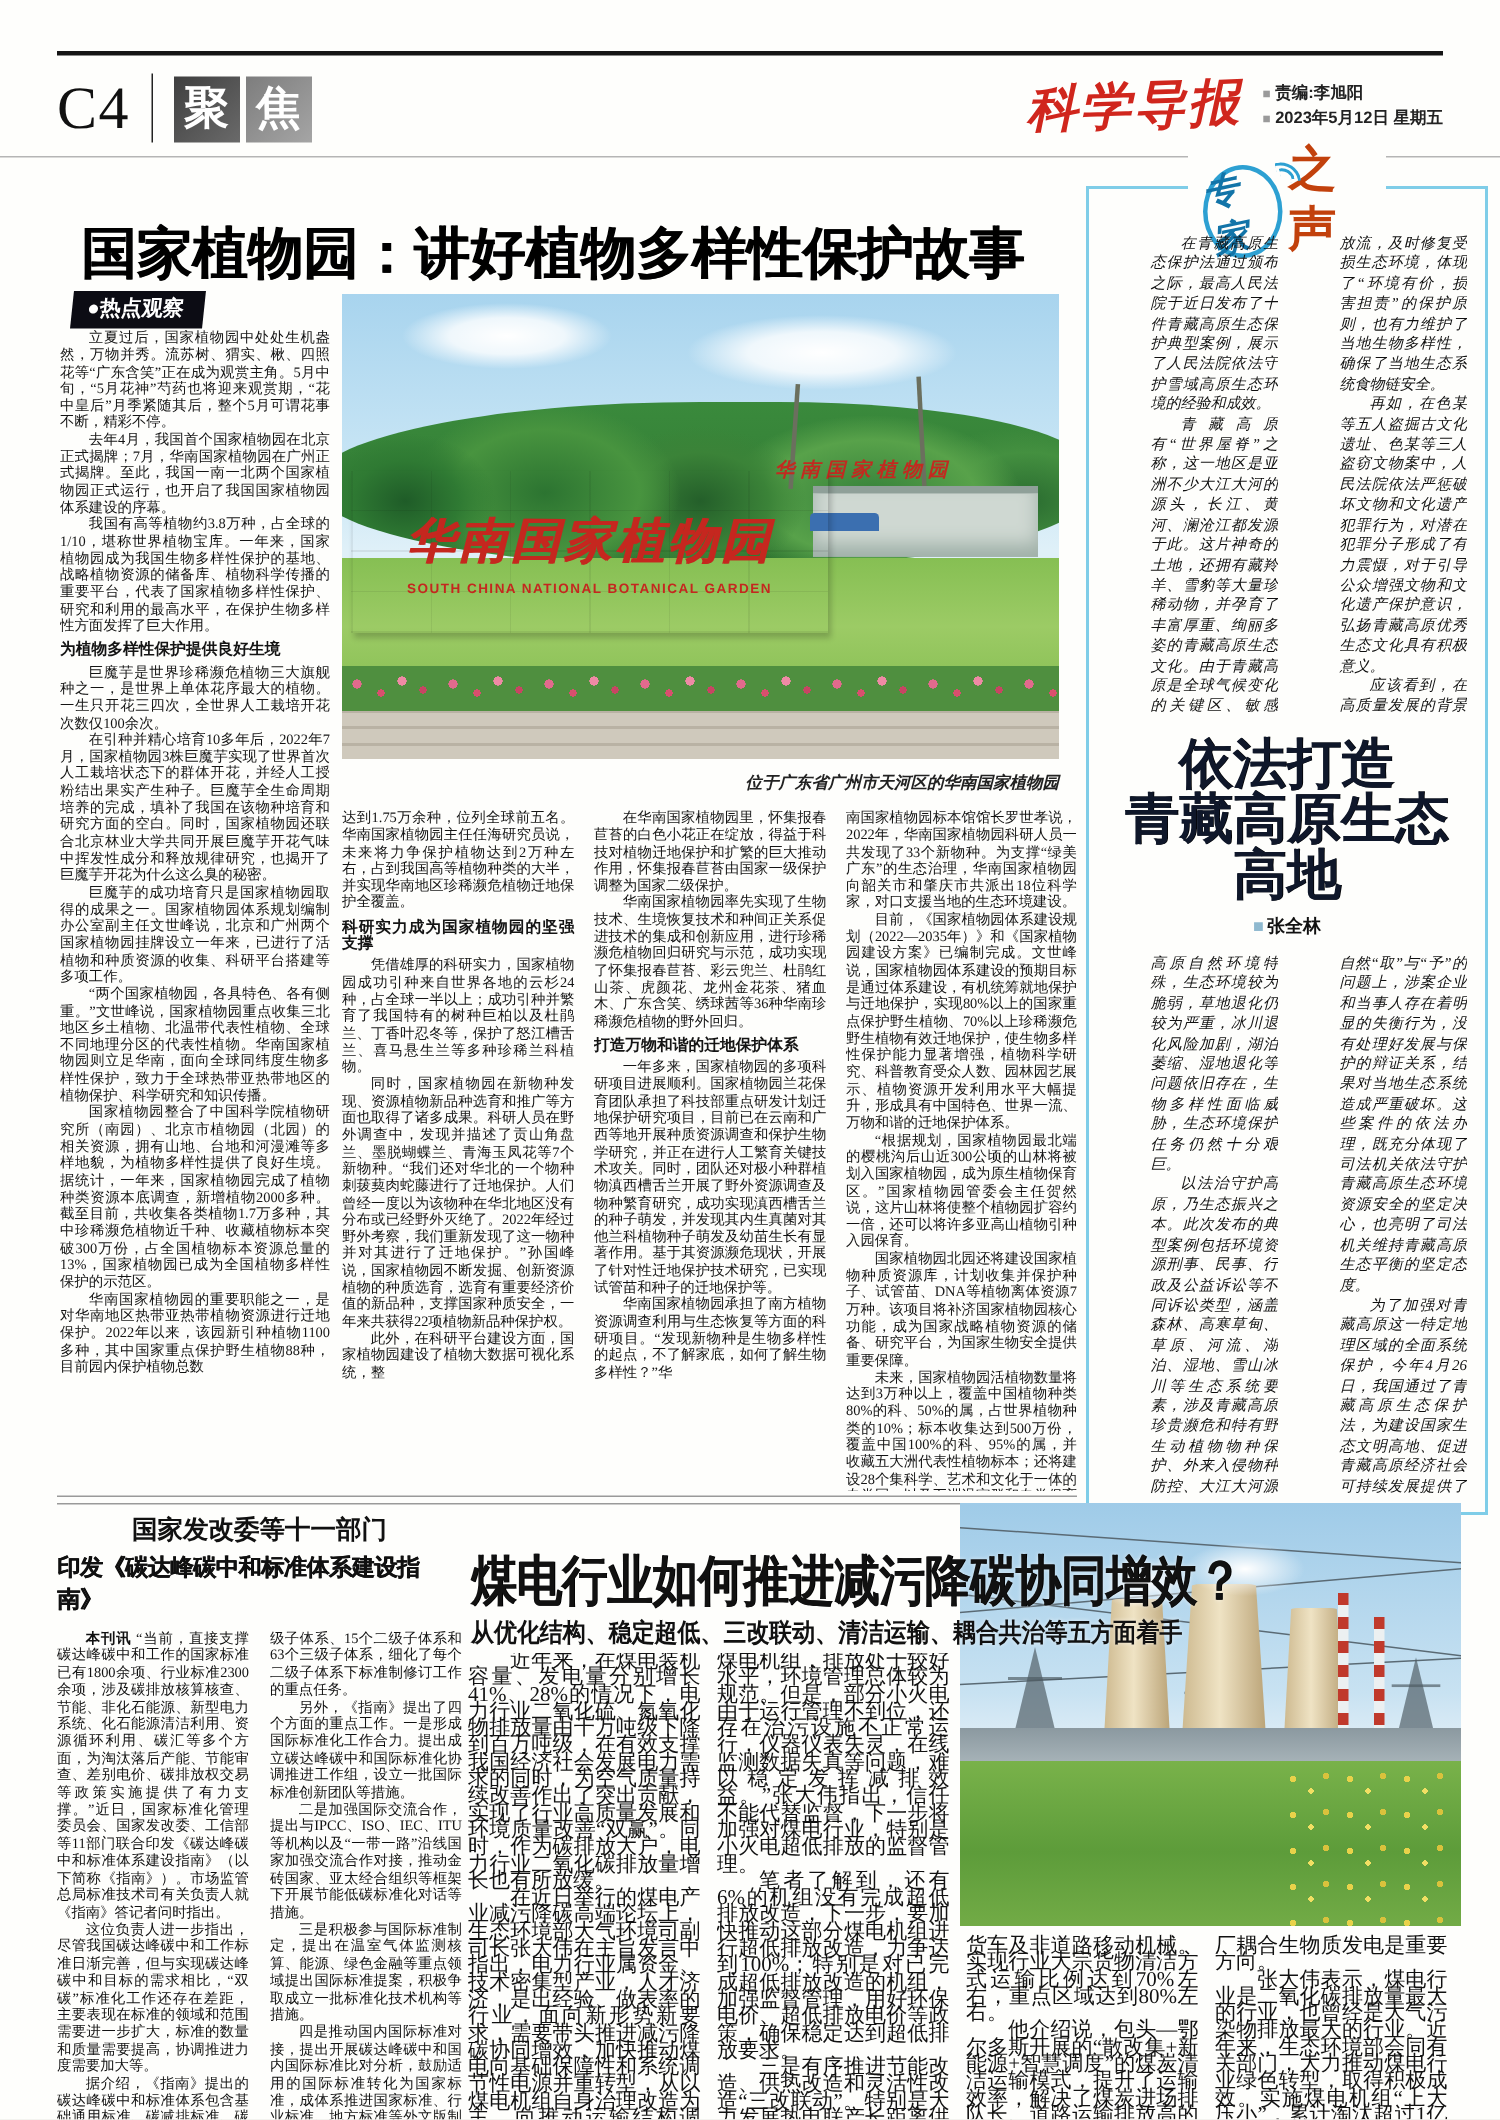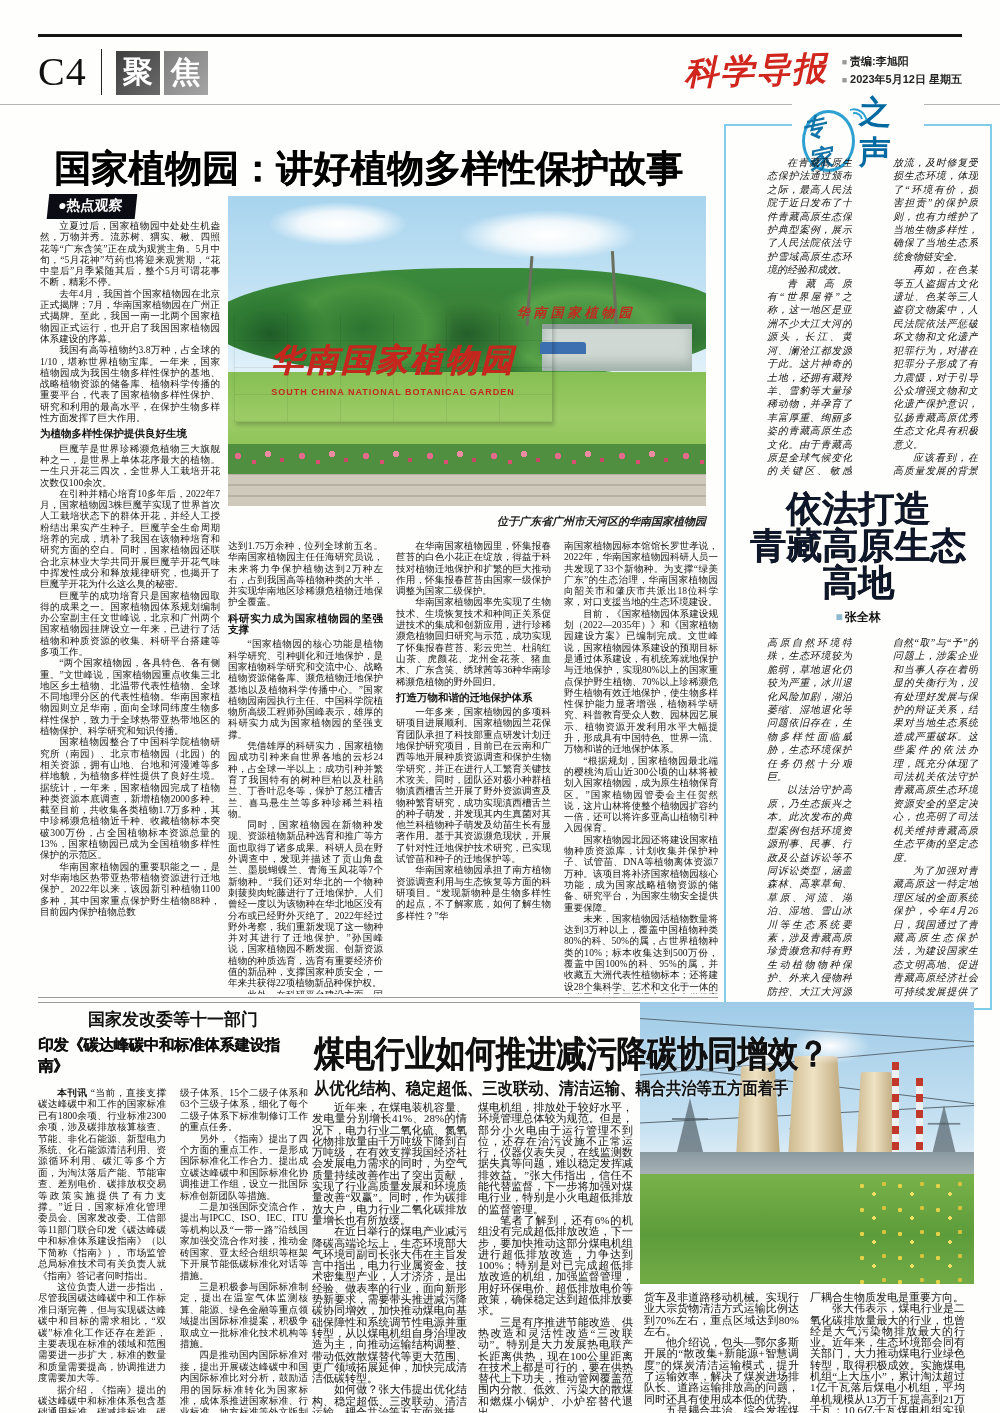--- a/index.html
+++ b/index.html
@@ -82,21 +82,21 @@
                display:flex;align-items:flex-end;gap:4px;padding:0 10px;}
   .logo-circle{width:56px;height:56px;border:3px solid #2da0d2;border-radius:50%;display:flex;
                align-items:center;justify-content:center;position:relative;background:#fefefc;}
   .logo-circle span{color:#1274a8;font-size:24px;font-weight:900;font-style:italic;transform:rotate(-12deg);
                     font-family:"Liberation Serif",serif;}
   .waves{position:absolute;right:-14px;top:-6px;width:14px;height:14px;}
   .waves::before,.waves::after{content:"";position:absolute;border:2px solid #2da0d2;border-left:none;
                border-bottom:none;border-radius:0 14px 0 0;}
   .waves::before{width:7px;height:7px;right:4px;top:4px;}
   .waves::after{width:13px;height:13px;right:0;top:0;}
-  .logo-bold{color:#0369a1;font-size:32px;font-weight:900;font-family:"Liberation Sans",sans-serif;
+  .logo-bold{color:#c2410c;font-size:32px;font-weight:900;font-family:"Liberation Sans",sans-serif;
              letter-spacing:1px;line-height:40px;}
   .exp-inner{position:absolute;left:12px;right:12px;top:30px;bottom:10px;overflow:hidden;}
   .exp-cols{display:flex;gap:12px;}
   .expcol{width:113px;text-align:justify;font-size:10px;line-height:13.4px;font-style:italic;
           overflow:hidden;color:#101010;margin-left:29px;}
   .expcol .para{margin:0;text-indent:2em;}
   .expcol .para.cont{text-indent:0;}
   #exp-top .expcol{height:322px;}
   #exp-bottom .expcol{height:372px;}
   #exp-title{text-align:center;margin:12px 0 10px;}
@@ -136,21 +136,21 @@
                       radial-gradient(circle 2.5px at 20px 16px,#f1df63 70%,#0000 72%),
                       radial-gradient(circle 3px at 30px 6px,#d9c23c 70%,#0000 72%),
                       #0000;background-size:38px 24px;}
   #coal-headline{position:absolute;left:2px;top:0px;z-index:3;width:850px;font-size:36px;line-height:44px;
                  font-weight:900;font-family:"Liberation Sans",sans-serif;transform:scaleX(0.84);
                  transform-origin:left;text-shadow:0.7px 0 #000,0 0 3px #ffffffaa;}
   #coal-sub{position:absolute;left:2px;top:58px;z-index:3;width:700px;font-size:17px;font-weight:bold;
             font-family:"Liberation Sans",sans-serif;transform:scaleX(0.9);transform-origin:left;
             text-shadow:0 0 3px #ffffffaa;}
   #coal-body{position:absolute;left:0;top:100px;z-index:2;display:flex;gap:11px;}
-  #coal-body .bcol{width:155px;height:311px;overflow:hidden;text-align:justify;font-size:11px;line-height:11.3px;}
+  #coal-body .bcol{width:155px;height:311px;overflow:hidden;text-align:justify;font-size:14px;line-height:11.3px;}
   #coal-body .bcol .para{margin:0;text-indent:2em;}
   #coal-body .bcol .para.cont{text-indent:0;}
   #coal-body .photo-pad{padding-top:190px;height:121px;}
 </style>
 </head>
 <body>
 
 <div id="page">
 
   <div id="top-rule"></div>
@@ -205,21 +205,20 @@
       <div class="en">SOUTH CHINA NATIONAL BOTANICAL GARDEN</div>
     </div>
     <div class="flowerbed"></div>
     <div class="pavement"></div>
   </div>
   <div id="photo1-caption">位于广东省广州市天河区的华南国家植物园</div>
 
   <div class="bodycol" id="mcol2">
       <p class="para cont">达到1.75万余种，位列全球前五名。华南国家植物园主任任海研究员说，未来将力争保护植物达到2万种左右，占到我国高等植物种类的大半，并实现华南地区珍稀濒危植物迁地保护全覆盖。</p>
       <p class="subhead">科研实力成为国家植物园的坚强支撑</p>
-      <p class="para">“国家植物园的核心功能是植物科学研究、引种驯化和迁地保护，是国家植物科学研究和交流中心、战略植物资源储备库、濒危植物迁地保护基地以及植物科学传播中心。”国家植物园南园执行主任、中国科学院植物所高级工程师孙国峰表示，雄厚的科研实力成为国家植物园的坚强支撑。</p>
       <p class="para">凭借雄厚的科研实力，国家植物园成功引种来自世界各地的云杉24种，占全球一半以上；成功引种并繁育了我国特有的树种巨柏以及杜鹃兰、丁香叶忍冬等，保护了怒江槽舌兰、喜马悬生兰等多种珍稀兰科植物。</p>
       <p class="para">同时，国家植物园在新物种发现、资源植物新品种选育和推广等方面也取得了诸多成果。科研人员在野外调查中，发现并描述了贡山角盘兰、墨脱蝴蝶兰、青海玉凤花等7个新物种。“我们还对华北的一个物种刺菝葜肉蛇藤进行了迁地保护。人们曾经一度以为该物种在华北地区没有分布或已经野外灭绝了。2022年经过野外考察，我们重新发现了这一物种并对其进行了迁地保护。”孙国峰说，国家植物园不断发掘、创新资源植物的种质选育，选育有重要经济价值的新品种，支撑国家种质安全，一年来共获得22项植物新品种保护权。</p>
       <p class="para">此外，在科研平台建设方面，国家植物园建设了植物大数据可视化系统，整</p>
     </div>
   <div class="bodycol" id="mcol3">
       <p class="para">在华南国家植物园里，怀集报春苣苔的白色小花正在绽放，得益于科技对植物迁地保护和扩繁的巨大推动作用，怀集报春苣苔由国家一级保护调整为国家二级保护。</p>
       <p class="para">华南国家植物园率先实现了生物技术、生境恢复技术和种间正关系促进技术的集成和创新应用，进行珍稀濒危植物回归研究与示范，成功实现了怀集报春苣苔、彩云兜兰、杜鹃红山茶、虎颜花、龙州金花茶、猪血木、广东含笑、绣球茜等36种华南珍稀濒危植物的野外回归。</p>
       <p class="subhead">打造万物和谐的迁地保护体系</p>
       <p class="para">一年多来，国家植物园的多项科研项目进展顺利。国家植物园兰花保育团队承担了科技部重点研发计划迁地保护研究项目，目前已在云南和广西等地开展种质资源调查和保护生物学研究，并正在进行人工繁育关键技术攻关。同时，团队还对极小种群植物滇西槽舌兰开展了野外资源调查及物种繁育研究，成功实现滇西槽舌兰的种子萌发，并发现其内生真菌对其他兰科植物种子萌发及幼苗生长有显著作用。基于其资源濒危现状，开展了针对性迁地保护技术研究，已实现试管苗和种子的迁地保护等。</p>
       <p class="para">华南国家植物园承担了南方植物资源调查利用与生态恢复等方面的科研项目。“发现新物种是生物多样性的起点，不了解家底，如何了解生物多样性？”华</p>

